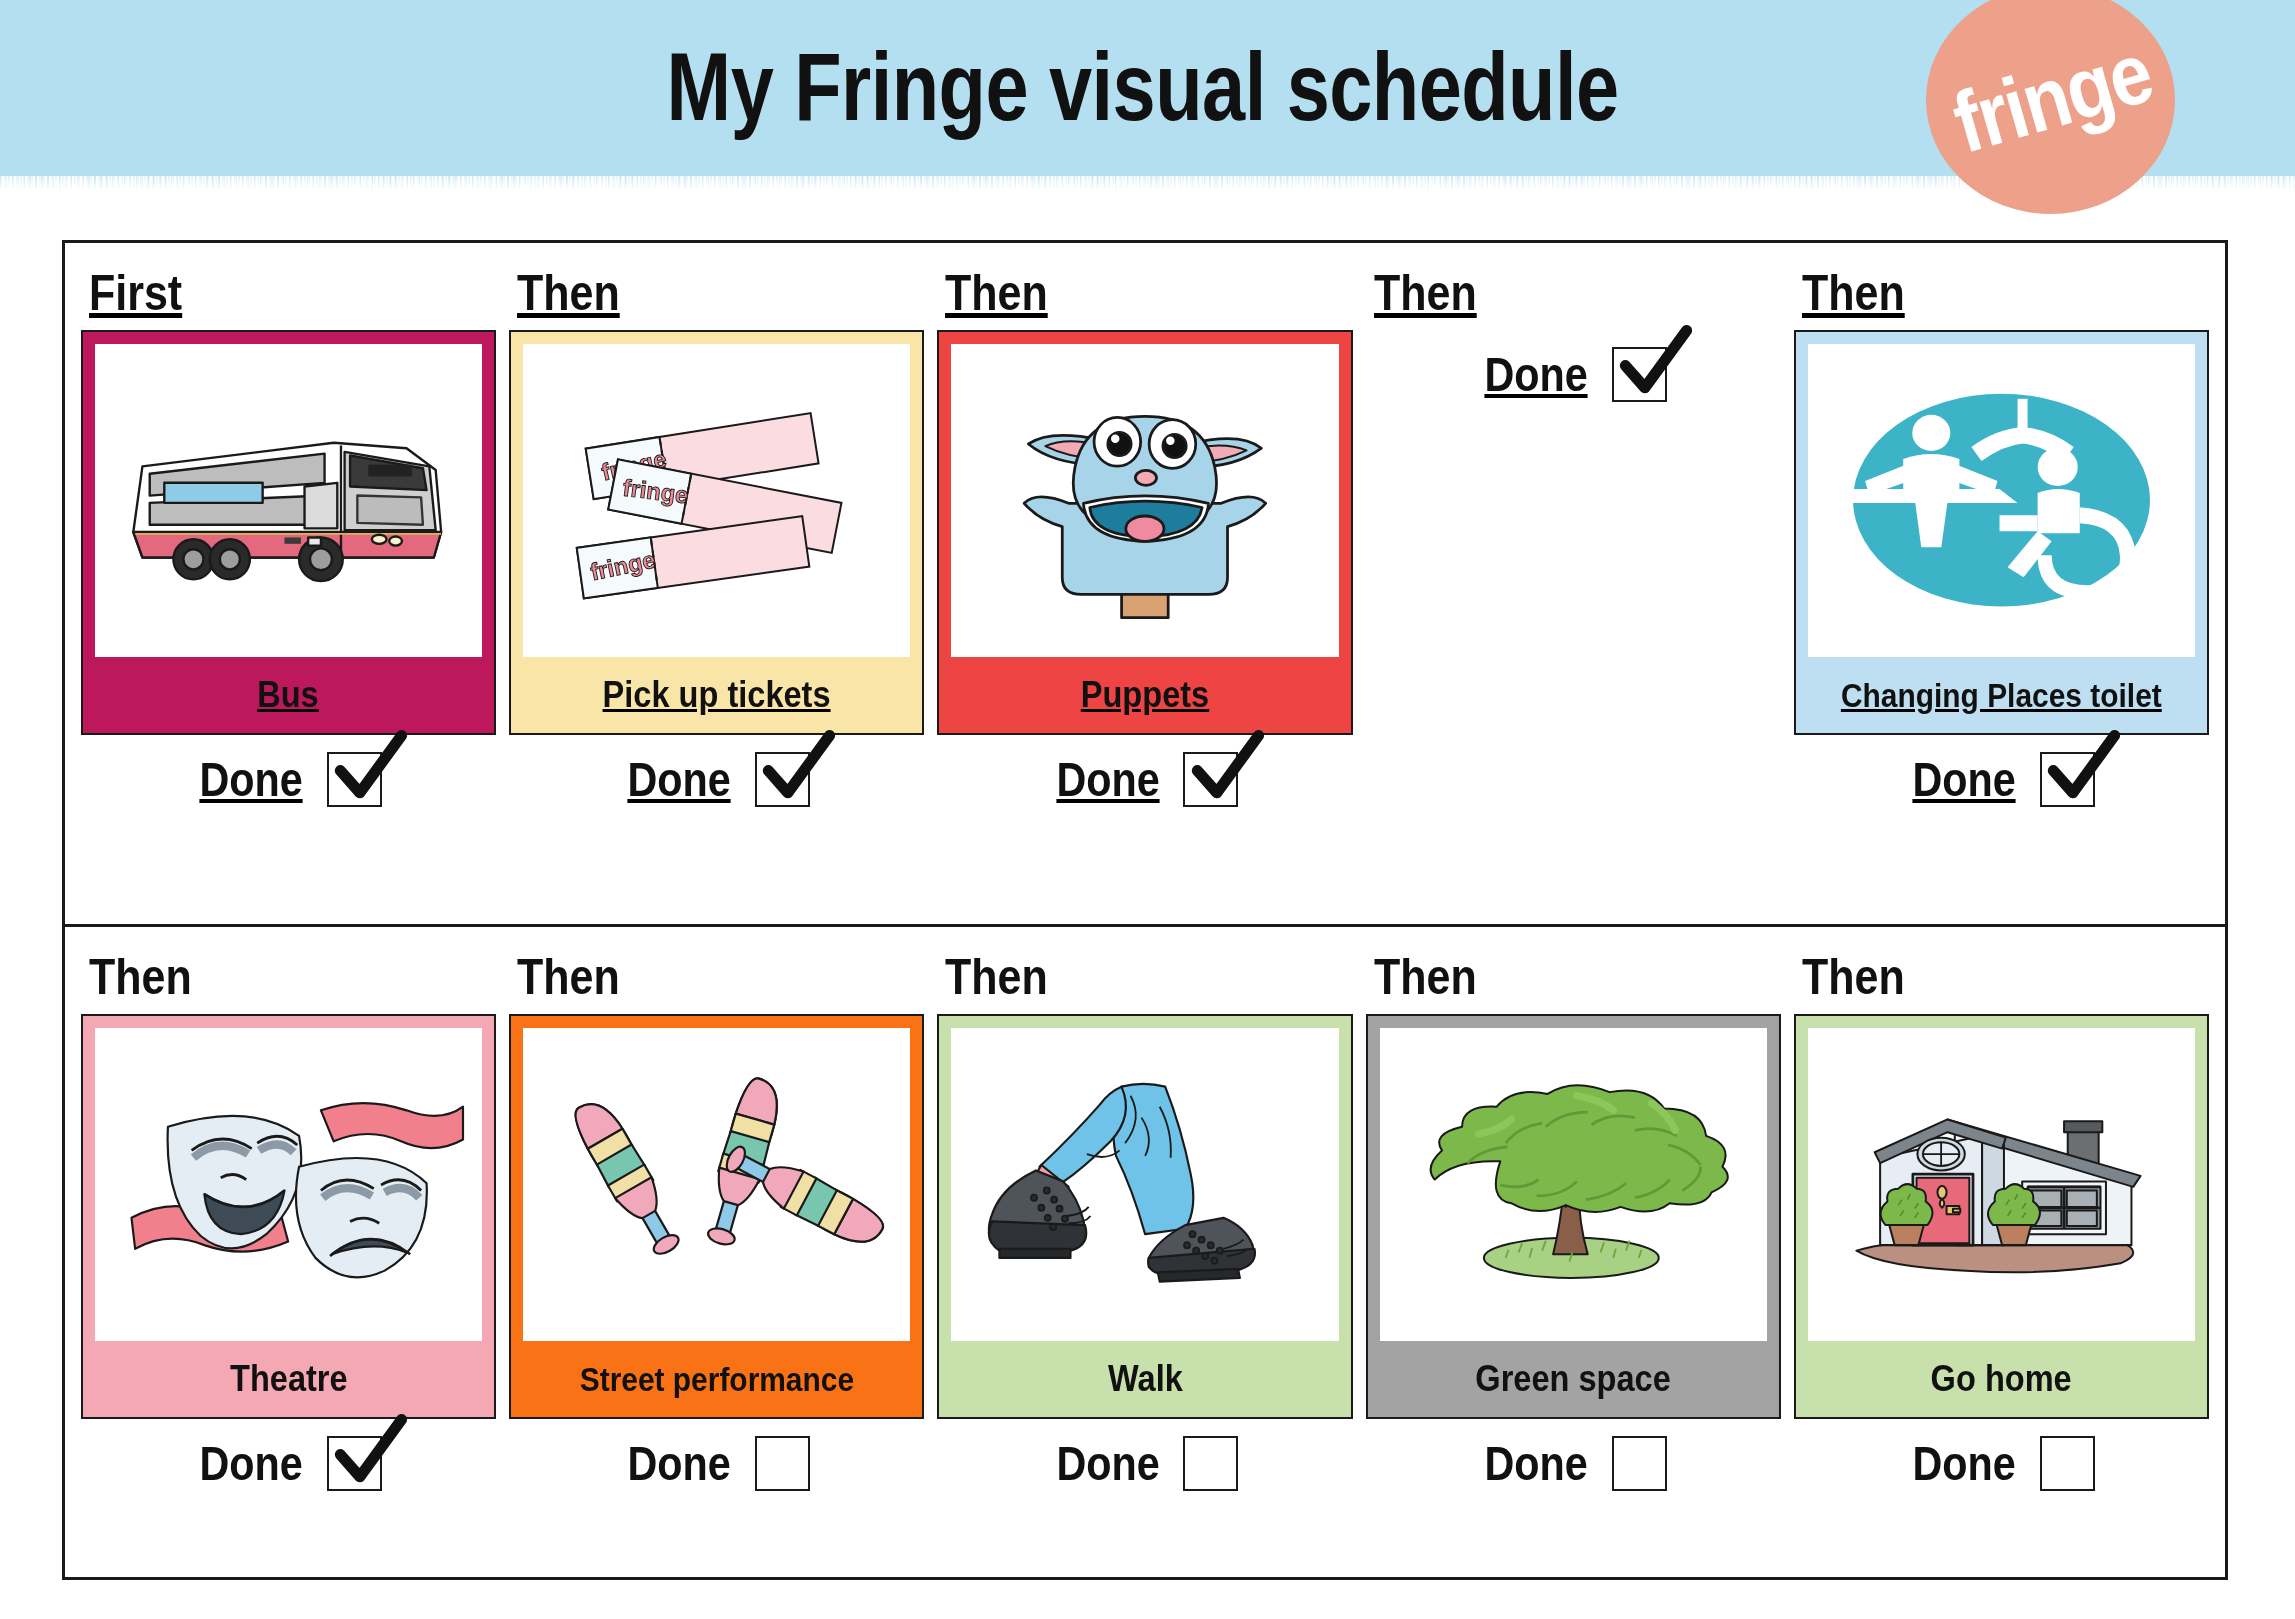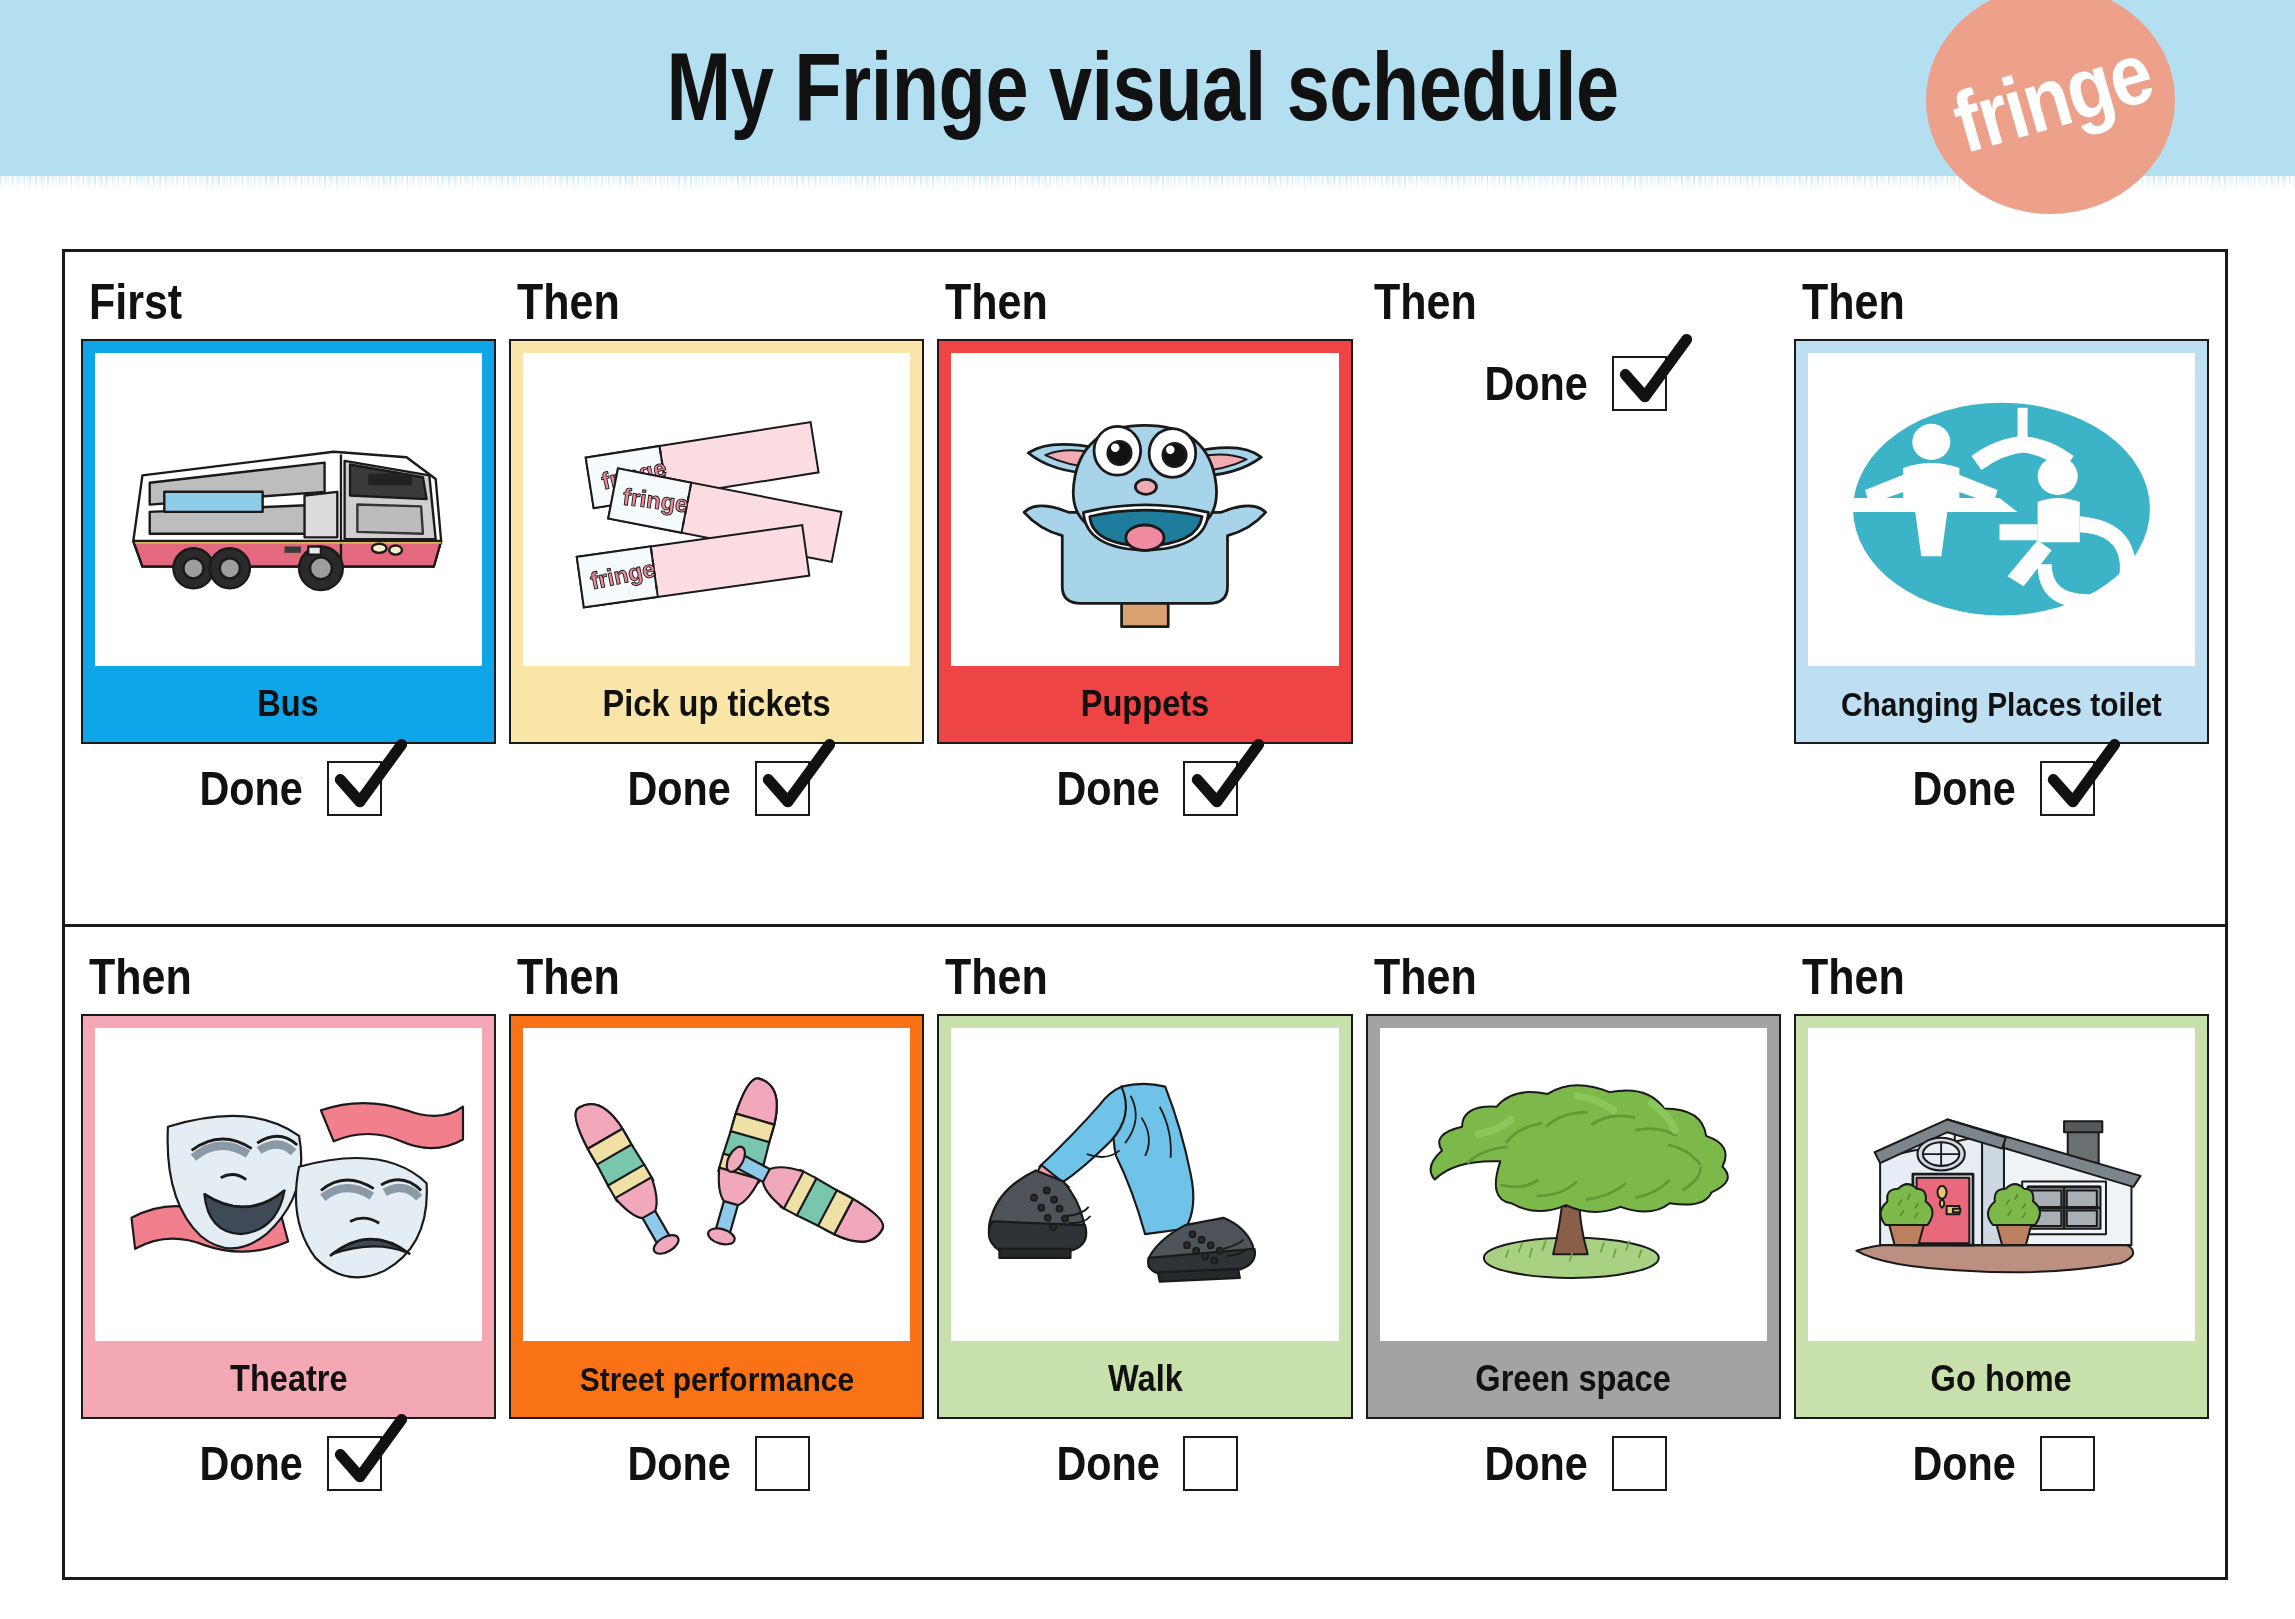--- a/index.html
+++ b/index.html
@@ -69,21 +69,21 @@
     letter-spacing:-2px;
     margin-left:3.9px; margin-top:-3.9px;
   }
 
   
   .panel {
     position:absolute;
     border:3.3px solid #1a1a1a;
     background:#ffffff;
   }
-  #panel-1 { left:62px;  top:249px;  width:2166px; height:743px; }
+  #panel-1 { left:62px;  top:240px;  width:2166px; height:743px;text-decoration:underline; }
   #panel-2 { left:62px;  top:924px; width:2166px; height:656px; }
 
   .panel-inner {
     position:relative; width:100%; height:100%;
     display:flex; flex-direction:row;
     padding: 0px 9.2px 0 9.2px;
   }
 
   .slot {
     position:relative;
@@ -155,21 +155,21 @@
     <div class="page-title">My Fringe visual schedule</div>
     <div class="fringe-logo">
       <span class="fl-text">fringe</span>
     </div>
   </div>
 
   <div class="panel" id="panel-1">
     <div class="panel-inner" id="panel-1-inner">
         <div class="slot">
       <div class="step-label">First</div>
-      <div class="card" style="background:#0ea5e9">
+      <div class="card" style="background:#be185d">
         <div class="card-photo">
 
   <svg class="ill" viewBox="0 0 400 230" width="94%" height="94%">
     <g stroke="#1a1a1a" stroke-width="2.6" stroke-linejoin="round">
       <path d="M30 150 L40 78 L250 52 L330 58 L362 82 L368 150 L360 178 L40 178 Z" fill="#ffffff"></path>
       <path d="M30 150 L368 150 L360 178 L40 178 Z" fill="#e5697e"></path>
       <path d="M258 55 L258 178" fill="none"></path>
       <path d="M262 62 L355 78 L362 148 L262 148 Z" fill="#cfcfcf"></path>
       <path d="M268 66 L348 80 L352 104 L268 100 Z" fill="#3a3a3a"></path>
       <path d="M276 110 L346 112 L348 142 L276 140 Z" fill="#b9b9b9" opacity="0.85"></path>

